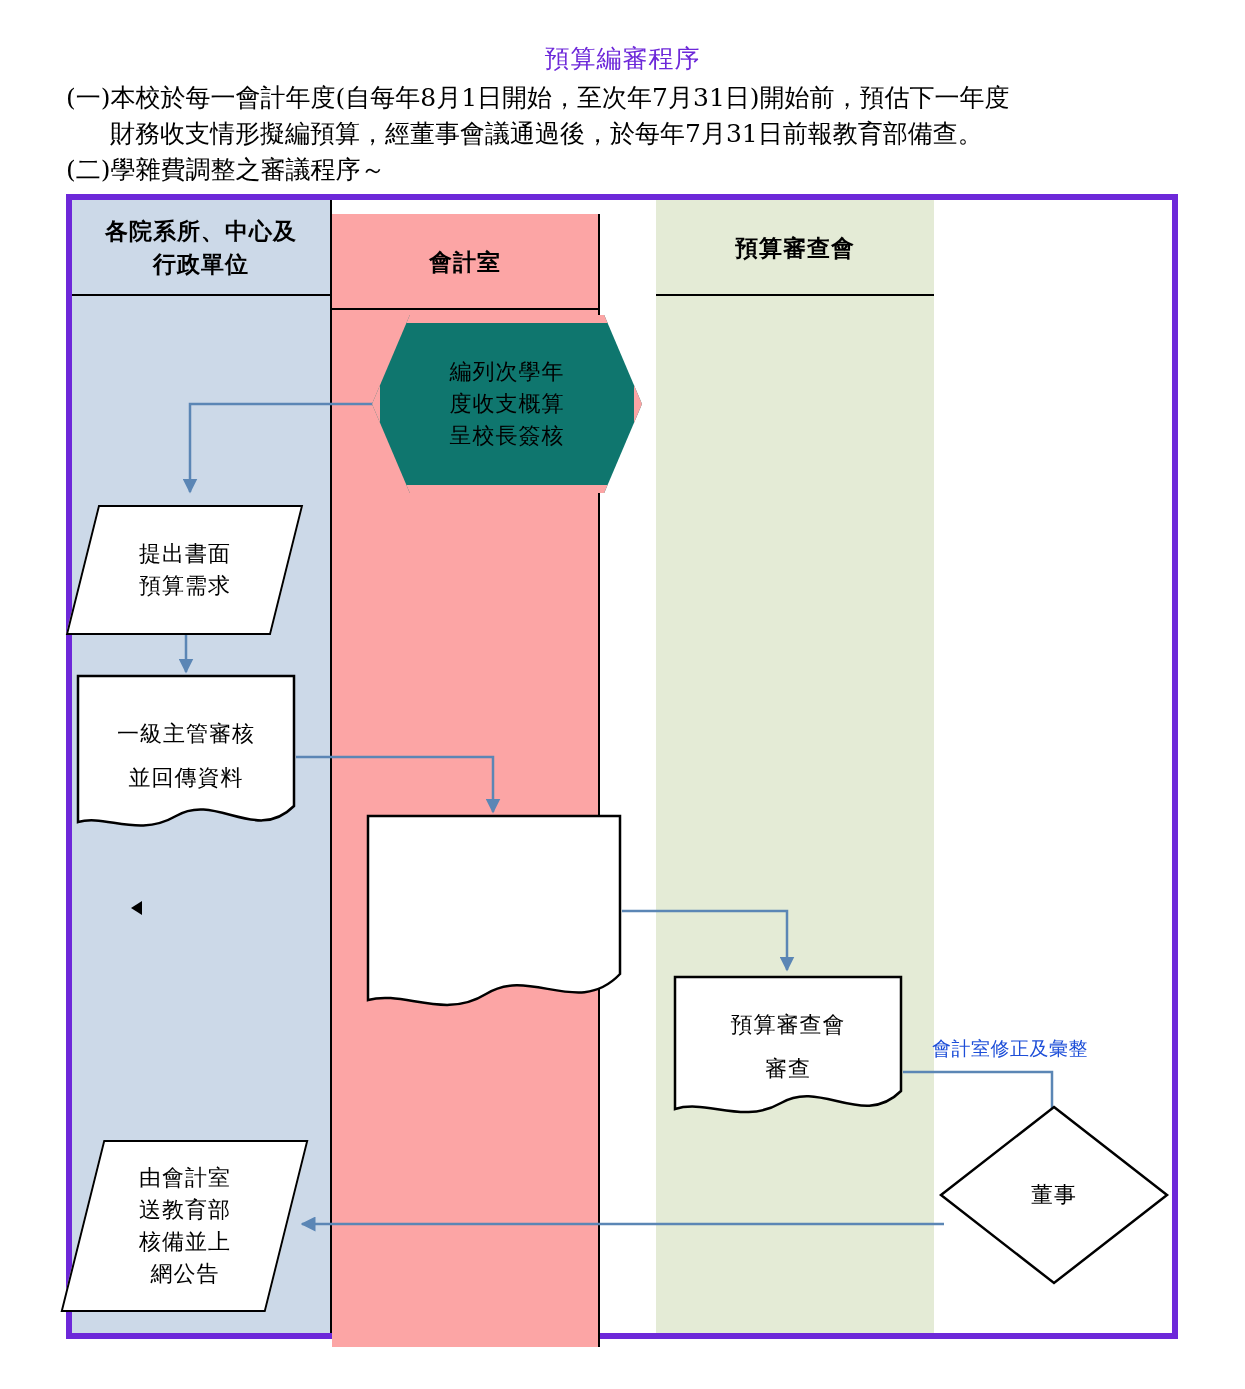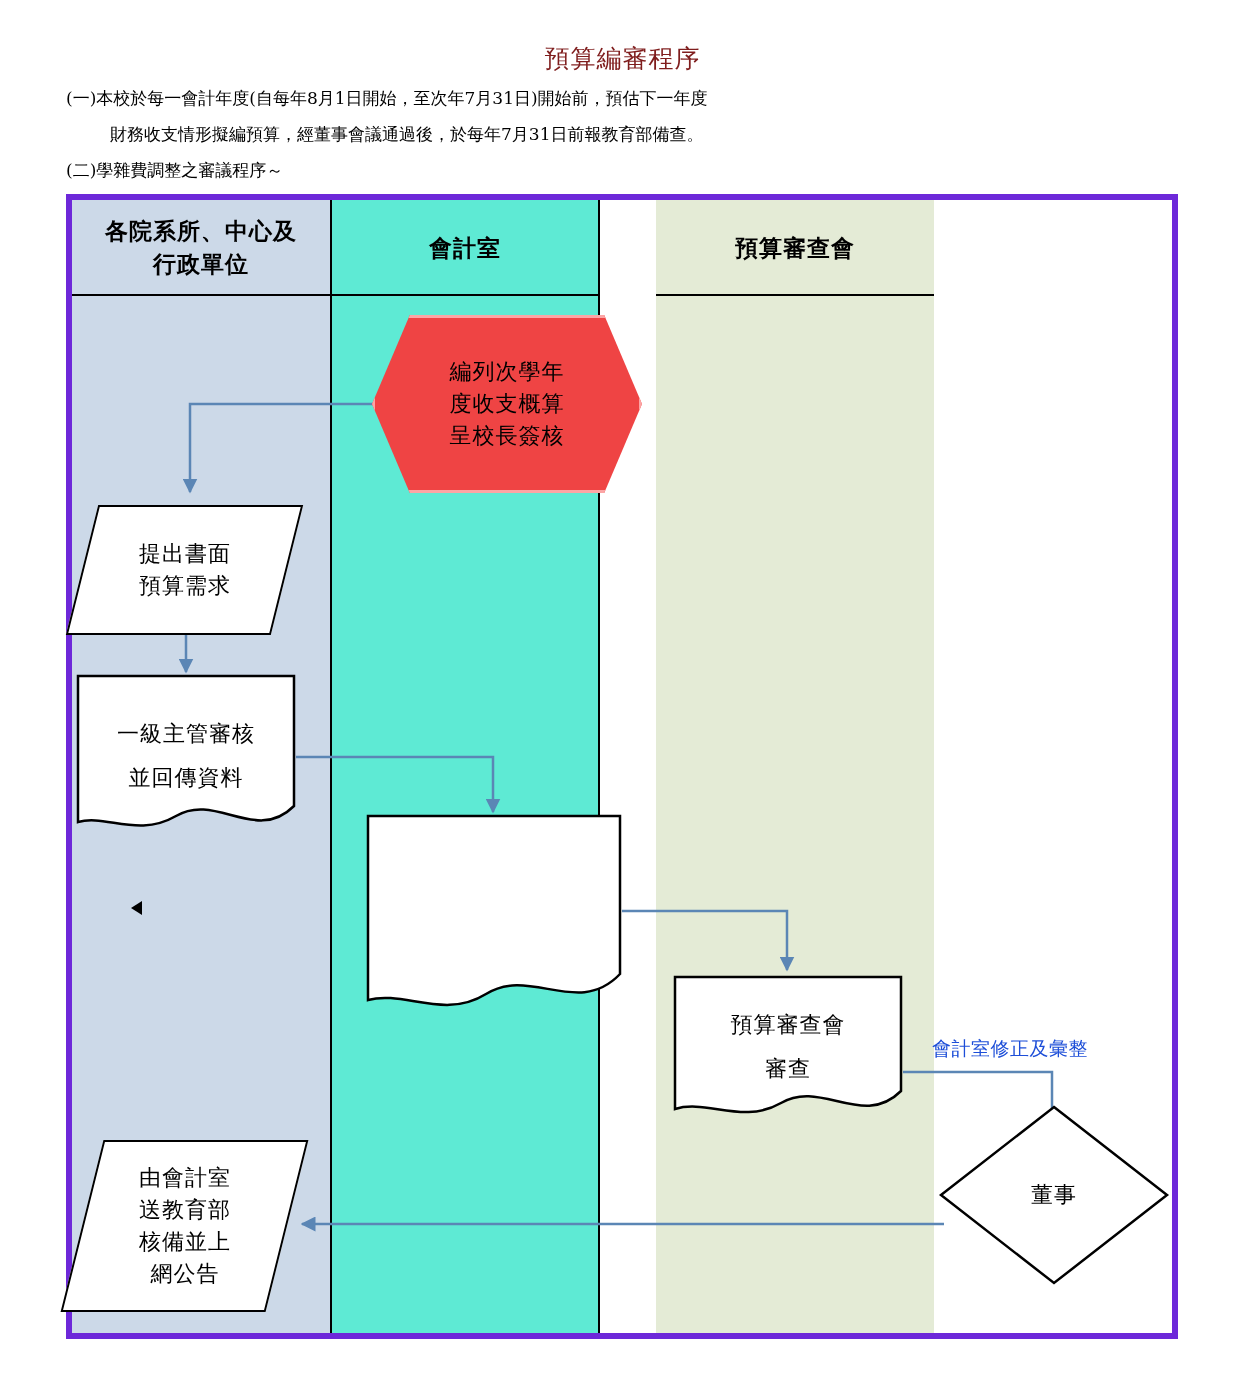--- a/index.html
+++ b/index.html
@@ -15,26 +15,26 @@
     position: relative;
     overflow: hidden;
   }
   .doc-title {
     position: absolute;
     top: 42px;
     left: 0;
     width: 1245px;
     text-align: center;
     font-size: 25px;
-    color: #7f1d1d;
+    color: #6d28d9;
     letter-spacing: 1px;
   }
   .para {
     position: absolute;
-    font-size: 17px;
+    font-size: 25px;
     line-height: 36px;
     letter-spacing: 0px;
     white-space: nowrap;
   }
   .para-1a { top: 80px; left: 66px; }
   .para-1b { top: 116px; left: 110px; }
   .para-2  { top: 152px; left: 66px; }
 
   
   .lane-table {
@@ -49,21 +49,21 @@
   }
   .lane {
     position: absolute;
     top: 0;
     height: 100%;
     box-sizing: border-box;
     border-right: 2px solid #000;
   }
   .lane:last-child { border-right: none; }
   .lane-1 { left: 0;     width: 260px; background: #ccd9e8; }
-  .lane-2 { left: 260px; width: 268px; background: #5eead4; }
+  .lane-2 { left: 260px; width: 268px; background: #fca5a5; margin-top: 14px; }
   .lane-3 { left: 584px; width: 278px; background: #e4ebd6; }
   .lane-4 { left: 862px; width: 248px; background: #ddd6e4; }
 
   .lane-head {
     position: absolute;
     top: 0;
     left: 0;
     right: 0;
     height: 96px;
     border-bottom: 2px solid #000;
@@ -86,22 +86,22 @@
     justify-content: center;
     text-align: center;
     font-size: 22px;
     line-height: 32px;
     letter-spacing: 1px;
     color: #000;
   }
   .shape .txt { white-space: pre-line; }
 
   .hexagon {
-    background: #ef4444;
-    border: 3px solid #fca5a5;
+    background: #0f766e;
+    border: 8px solid #fca5a5;
     clip-path: polygon(14% 0%, 86% 0%, 100% 50%, 86% 100%, 14% 100%, 0% 50%);
   }
 
   .parallelogram {
     background: #ffffff;
     border: 2px solid #000;
     transform: skewX(-14deg);
   }
   .parallelogram .txt {
     transform: skewX(14deg);

